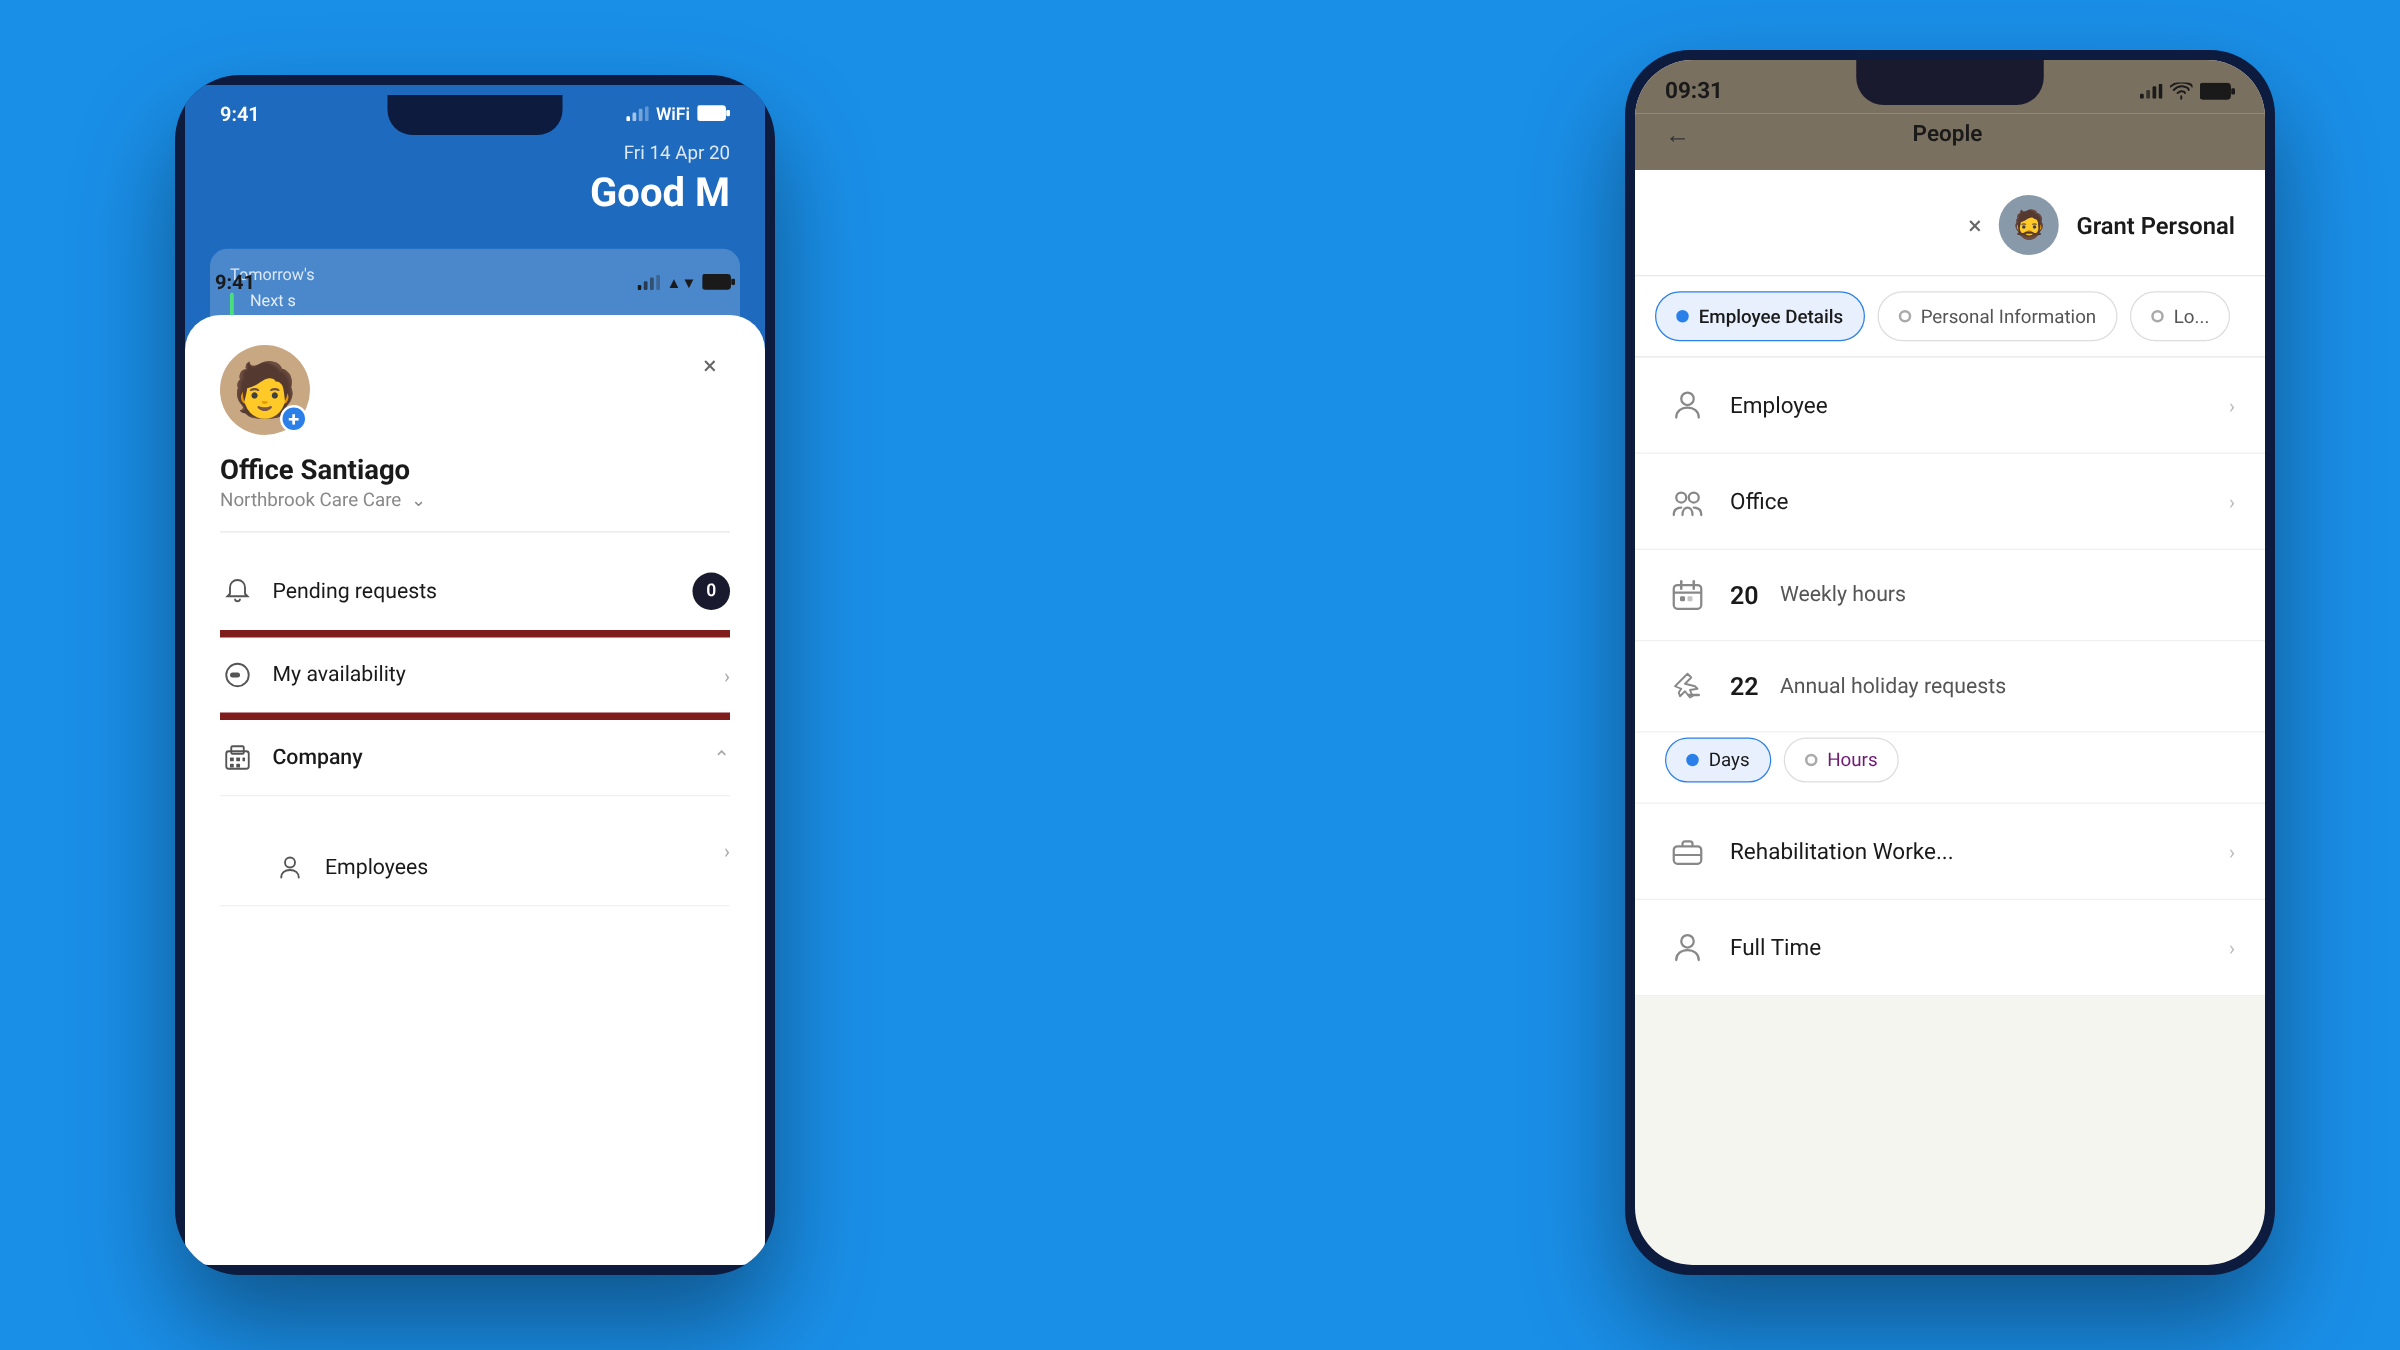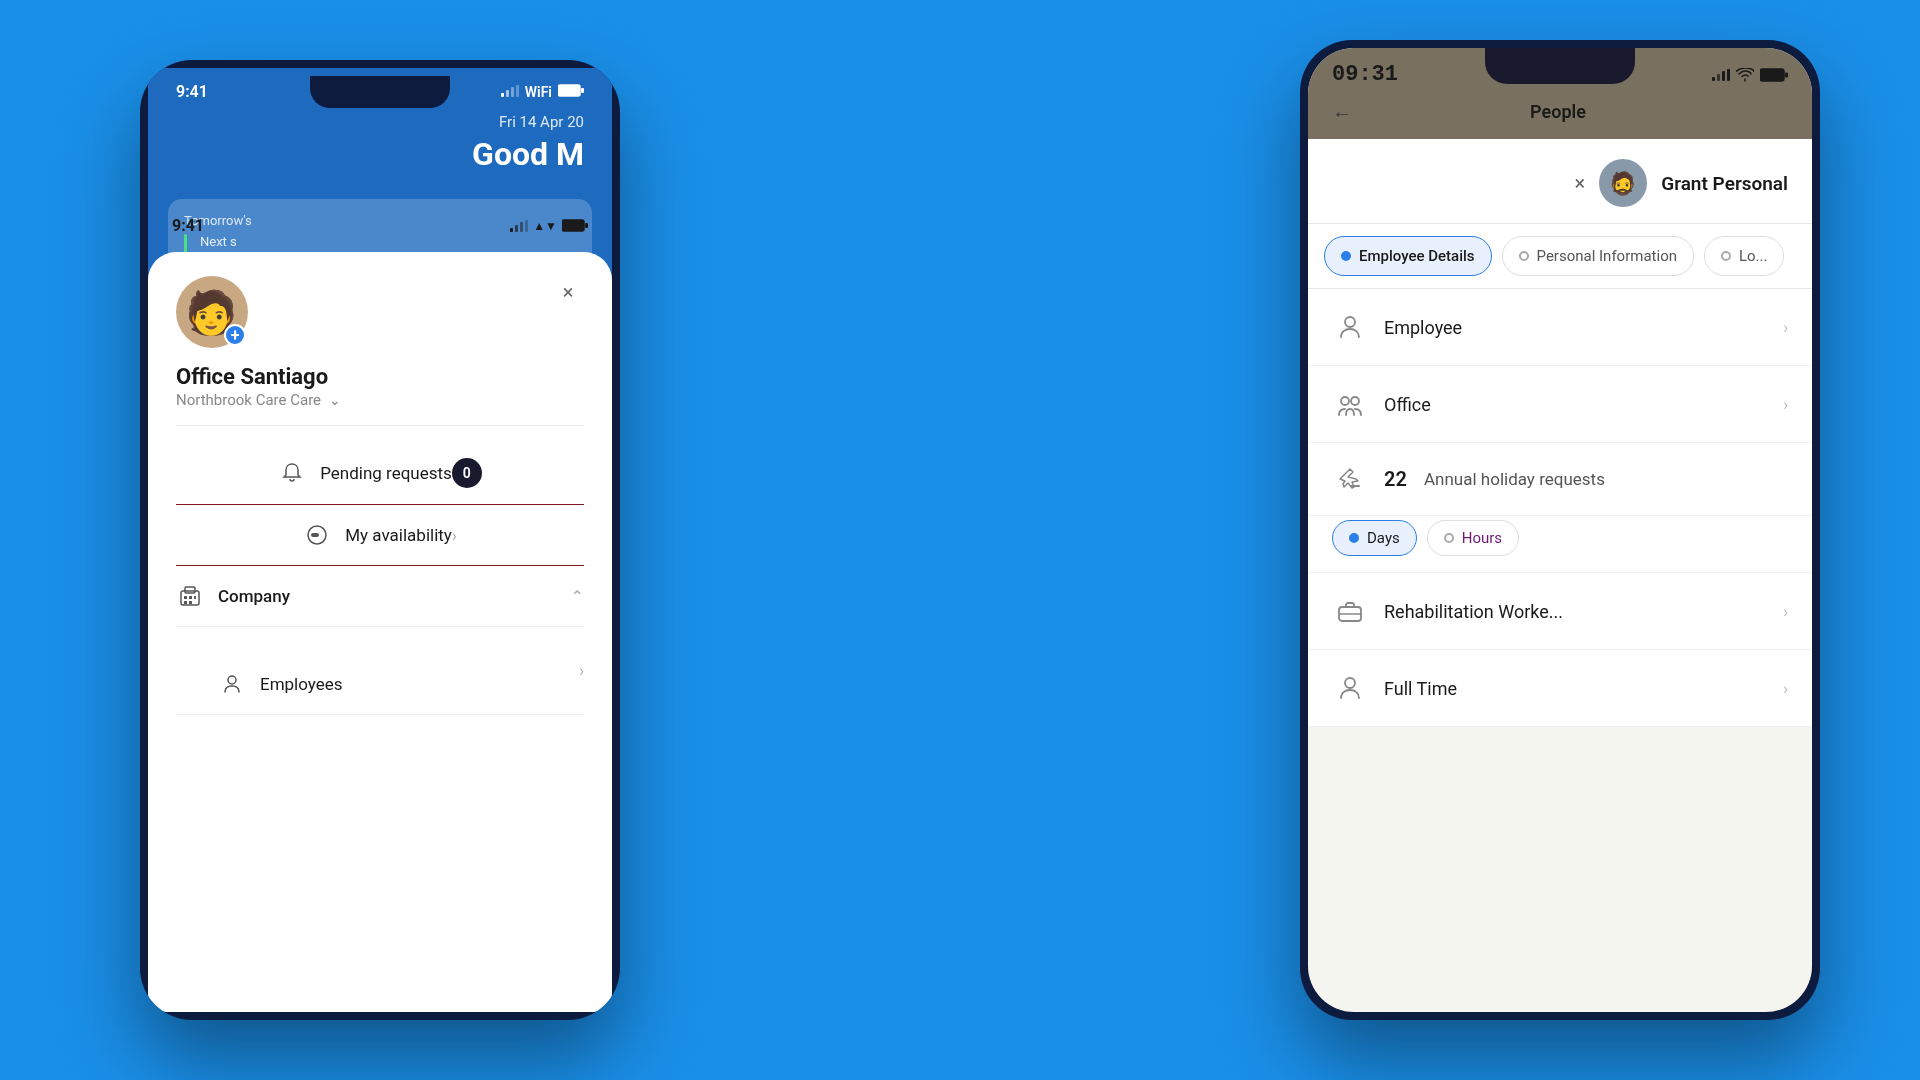--- a/index.html
+++ b/index.html
@@ -191,23 +191,23 @@
 
     .divider {
       height: 1px;
       background: #e8e8e8;
       margin: 16px 0;
     }
 
     .menu-item {
       display: flex;
       align-items: center;
-      justify-content: center;
+      justify-content: space-between;
       padding: 16px 0;
-      border-bottom: 1px solid #7f1d1d;
+      border-bottom: 6px solid #7f1d1d;
       cursor: pointer;
     }
 
     .menu-item-left {
       display: flex;
       align-items: center;
       gap: 14px;
     }
 
     .menu-icon {
@@ -305,24 +305,23 @@
 
     .right-status-bar {
       display: flex;
       justify-content: space-between;
       align-items: center;
       padding: 14px 24px 8px;
       background: #7a7060;
     }
 
     .right-time {
-      font-size: 22px;
+      font-size: 18px;
       font-weight: 700;
       color: #1a1a1a;
-      font-family: Liberation Mono, monospace;
     }
 
     .right-status-icons {
       display: flex;
       align-items: center;
       gap: 6px;
     }
 
     .right-header {
       background: #7a7060;
@@ -743,20 +742,34 @@
           <svg width="26" height="26" viewBox="0 0 26 26" fill="none">
             <circle cx="8" cy="10" r="4" stroke="#888" stroke-width="1.8"></circle>
             <circle cx="18" cy="10" r="4" stroke="#888" stroke-width="1.8"></circle>
             <path d="M2 24c0-4 2.5-6 6-6M24 24c0-4-2.5-6-6-6M9 24c0-4 2-6 4-6s4 2 4 6" stroke="#888" stroke-width="1.8" stroke-linecap="round"></path>
           </svg>
         </div>
         <span class="right-item-text">Office</span>
         <span class="right-chevron">›</span>
       </div>
 
+      <div class="right-item-details">
+        <div class="right-item-icon">
+          <svg width="26" height="26" viewBox="0 0 26 26" fill="none">
+            <rect x="2" y="5" width="22" height="19" rx="3" stroke="#888" stroke-width="1.8"></rect>
+            <line x1="2" y1="11" x2="24" y2="11" stroke="#888" stroke-width="1.8"></line>
+            <line x1="8" y1="2" x2="8" y2="8" stroke="#888" stroke-width="2" stroke-linecap="round"></line>
+            <line x1="18" y1="2" x2="18" y2="8" stroke="#888" stroke-width="2" stroke-linecap="round"></line>
+            <rect x="7" y="14" width="4" height="4" rx="1" fill="#888"></rect>
+            <rect x="13" y="14" width="4" height="4" rx="1" fill="#888" opacity="0.5"></rect>
+          </svg>
+        </div>
+        <span class="detail-number">20</span>
+        <span class="detail-label">Weekly hours</span>
+      </div>
 
       <div>
         <div class="right-item-details">
           <div class="right-item-icon">
             <svg width="26" height="26" viewBox="0 0 26 26" fill="none">
               <path d="M3 13L13 3l3 3-5 5 8 2 2 2-6 1 2 5-2 1-4-5-4 4-1-3 2-3z" stroke="#888" stroke-width="1.5" fill="none" stroke-linejoin="round"></path>
               <path d="M22 20H14" stroke="#888" stroke-width="2" stroke-linecap="round"></path>
             </svg>
           </div>
           <span class="detail-number">22</span>

